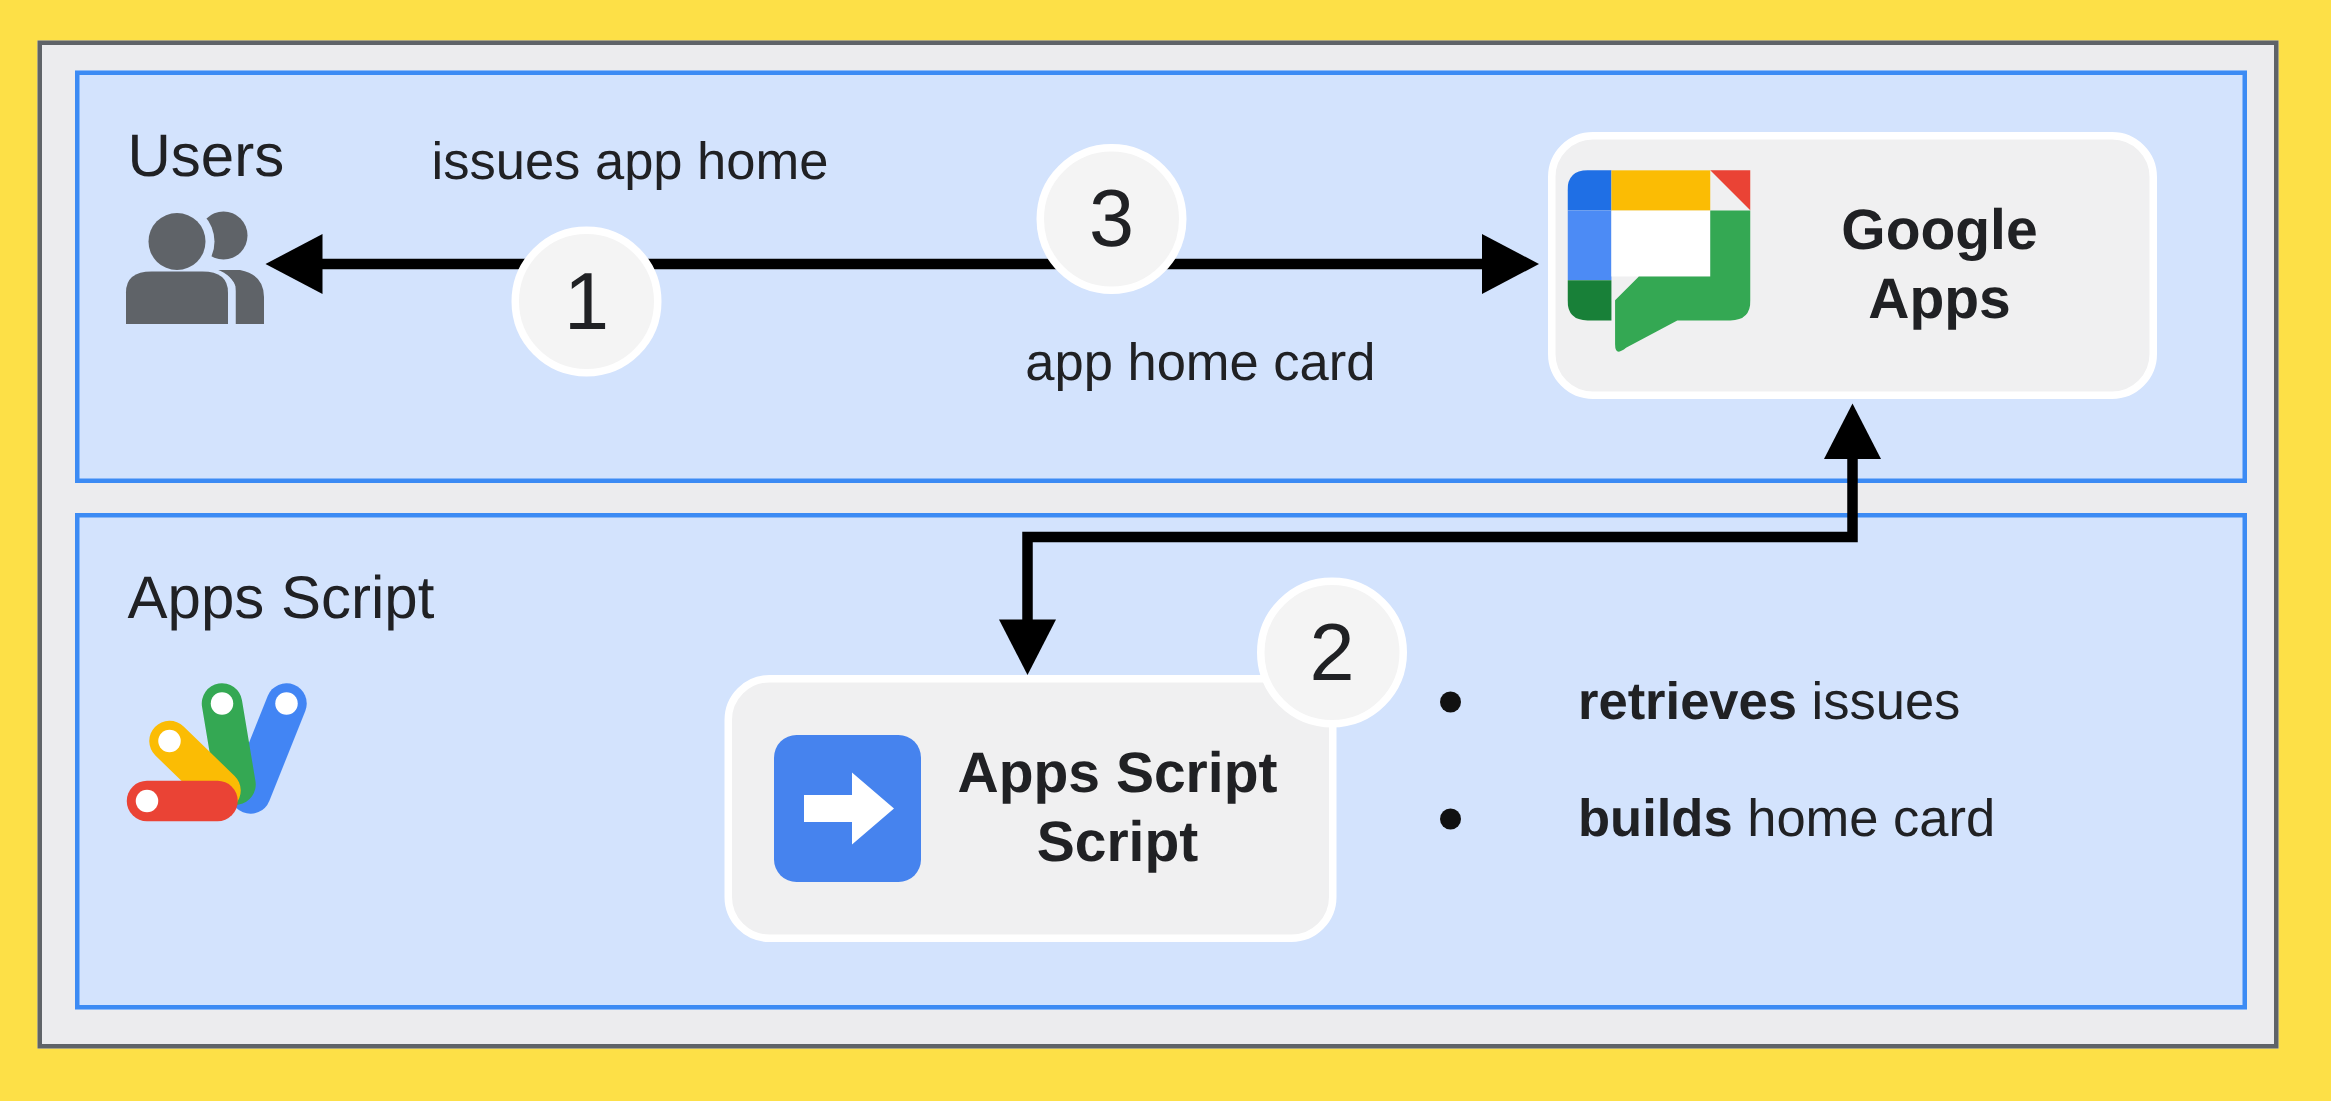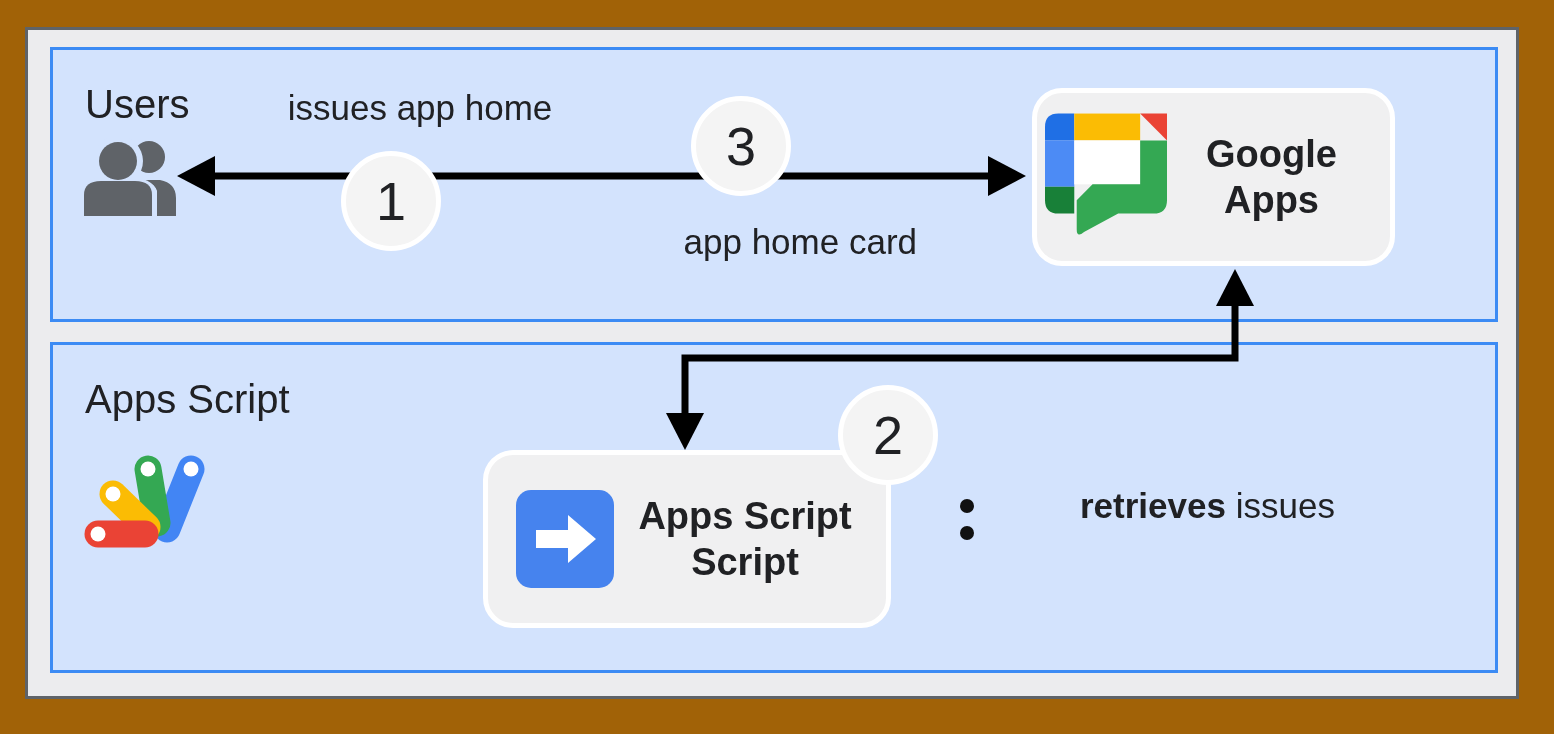--- a/index.html
+++ b/index.html
@@ -1,21 +1,21 @@
 <!DOCTYPE html>
 <html><head>
 <meta charset="utf-8">
 <style>
   * { margin: 0; padding: 0; box-sizing: border-box; }
   html, body { background: #ffffff; font-family: "Liberation Sans", sans-serif; }
   #stage {
     position: relative;
     width: 1554px;
     height: 734px;
-    background: #a16207;
+    background: #fde047;
     overflow: hidden;
     color: #202124;
   }
   .canvas {
     position: absolute;
     left: 25px; top: 27px;
     width: 1494px; height: 672px;
     background: #ececee;
     border: 3px solid #5f6368;
   }
@@ -38,21 +38,21 @@
 
   .node {
     position: absolute;
     background: #f0f0f1;
     border: 5px solid #ffffff;
     border-radius: 30px;
     display: flex;
     align-items: center;
     z-index: 2;
   }
-  #node-chat    { left: 1032px; top: 88px;  width: 363px; height: 178px; padding-left: 8px; }
+  #node-chat    { left: 1032px; top: 88px;  width: 406px; height: 178px; padding-left: 8px; }
   #node-project { left: 483px;  top: 450px; width: 408px; height: 178px; padding-left: 28px; }
   .node-title {
     flex: 1;
     text-align: center;
     font-size: 38px;
     font-weight: 700;
     line-height: 46px;
     color: #202124;
   }
   #node-chat .node-title { padding-right: 14px; }
@@ -89,21 +89,21 @@
   #edge-label-card   { left: 537px; top: 222px; text-align: right; }
 
   .bullet-row {
     position: absolute;
     display: flex;
     align-items: center;
     font-size: 35px;
     color: #202124;
     z-index: 3;
   }
-  #bullet-row-1 { left: 960px; top: 486px; gap: 28px; }
+  #bullet-row-1 { left: 960px; top: 448px; }
   #bullet-row-2 { left: 960px; top: 526px; }
   .bullet-dot {
     width: 14px; height: 14px;
     background: #111;
     border-radius: 50%;
     margin-right: 78px;
   }
   .bullet-text { white-space: nowrap; }
   .bullet-text b { font-weight: 700; }
 
@@ -213,15 +213,16 @@
   <div class="edge-label" id="edge-label-card">
     <b>app home</b><span> card</span>
   </div>
 
   <div class="bullet-row" id="bullet-row-1">
     <span class="bullet-dot"></span>
     <span class="bullet-text"><b>retrieves</b><span> issues</span></span>
   </div>
   <div class="bullet-row" id="bullet-row-2">
     <span class="bullet-dot"></span>
+    <span class="bullet-text"><b>builds</b><span> home card</span></span>
   </div>
 
 </div>
 
 </body></html>

